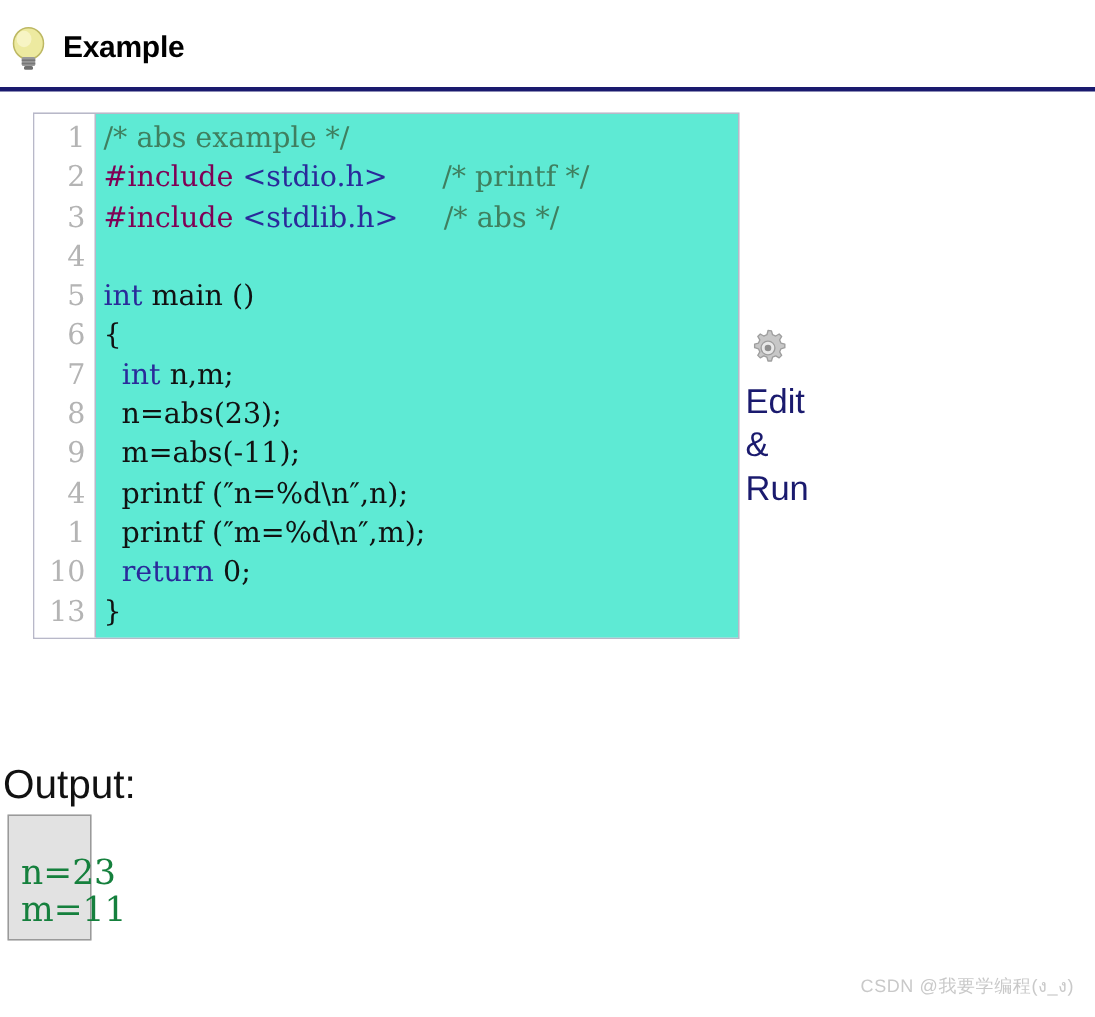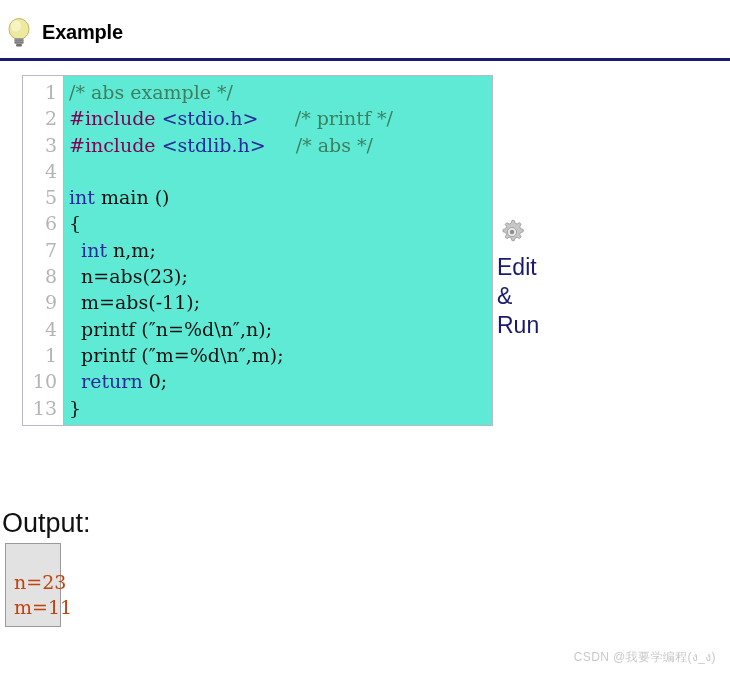--- a/index.html
+++ b/index.html
@@ -122,23 +122,23 @@
     height: 84px;
     background: #e2e2e2;
     border: 1px solid #9a9a9a;
     box-sizing: border-box;
   }
   .output-text {
     position: absolute;
     left: 8px;
     bottom: 6px;
     font-family: "DejaVu Serif", serif;
-    font-size: 19px;
+    font-size: 23px;
     line-height: 25px;
-    color: #c2410c;
+    color: #15803d;
     white-space: pre-line;
   }
 
   
   .watermark {
     position: absolute;
     right: 14px;
     bottom: 12px;
     font-family: "Liberation Sans", sans-serif;
     font-size: 12px;

